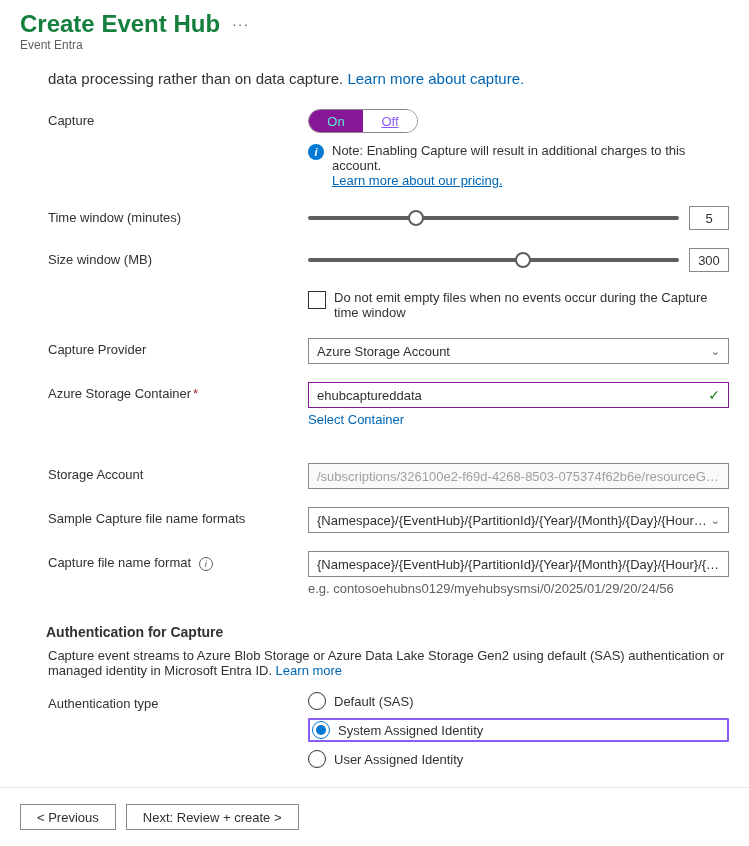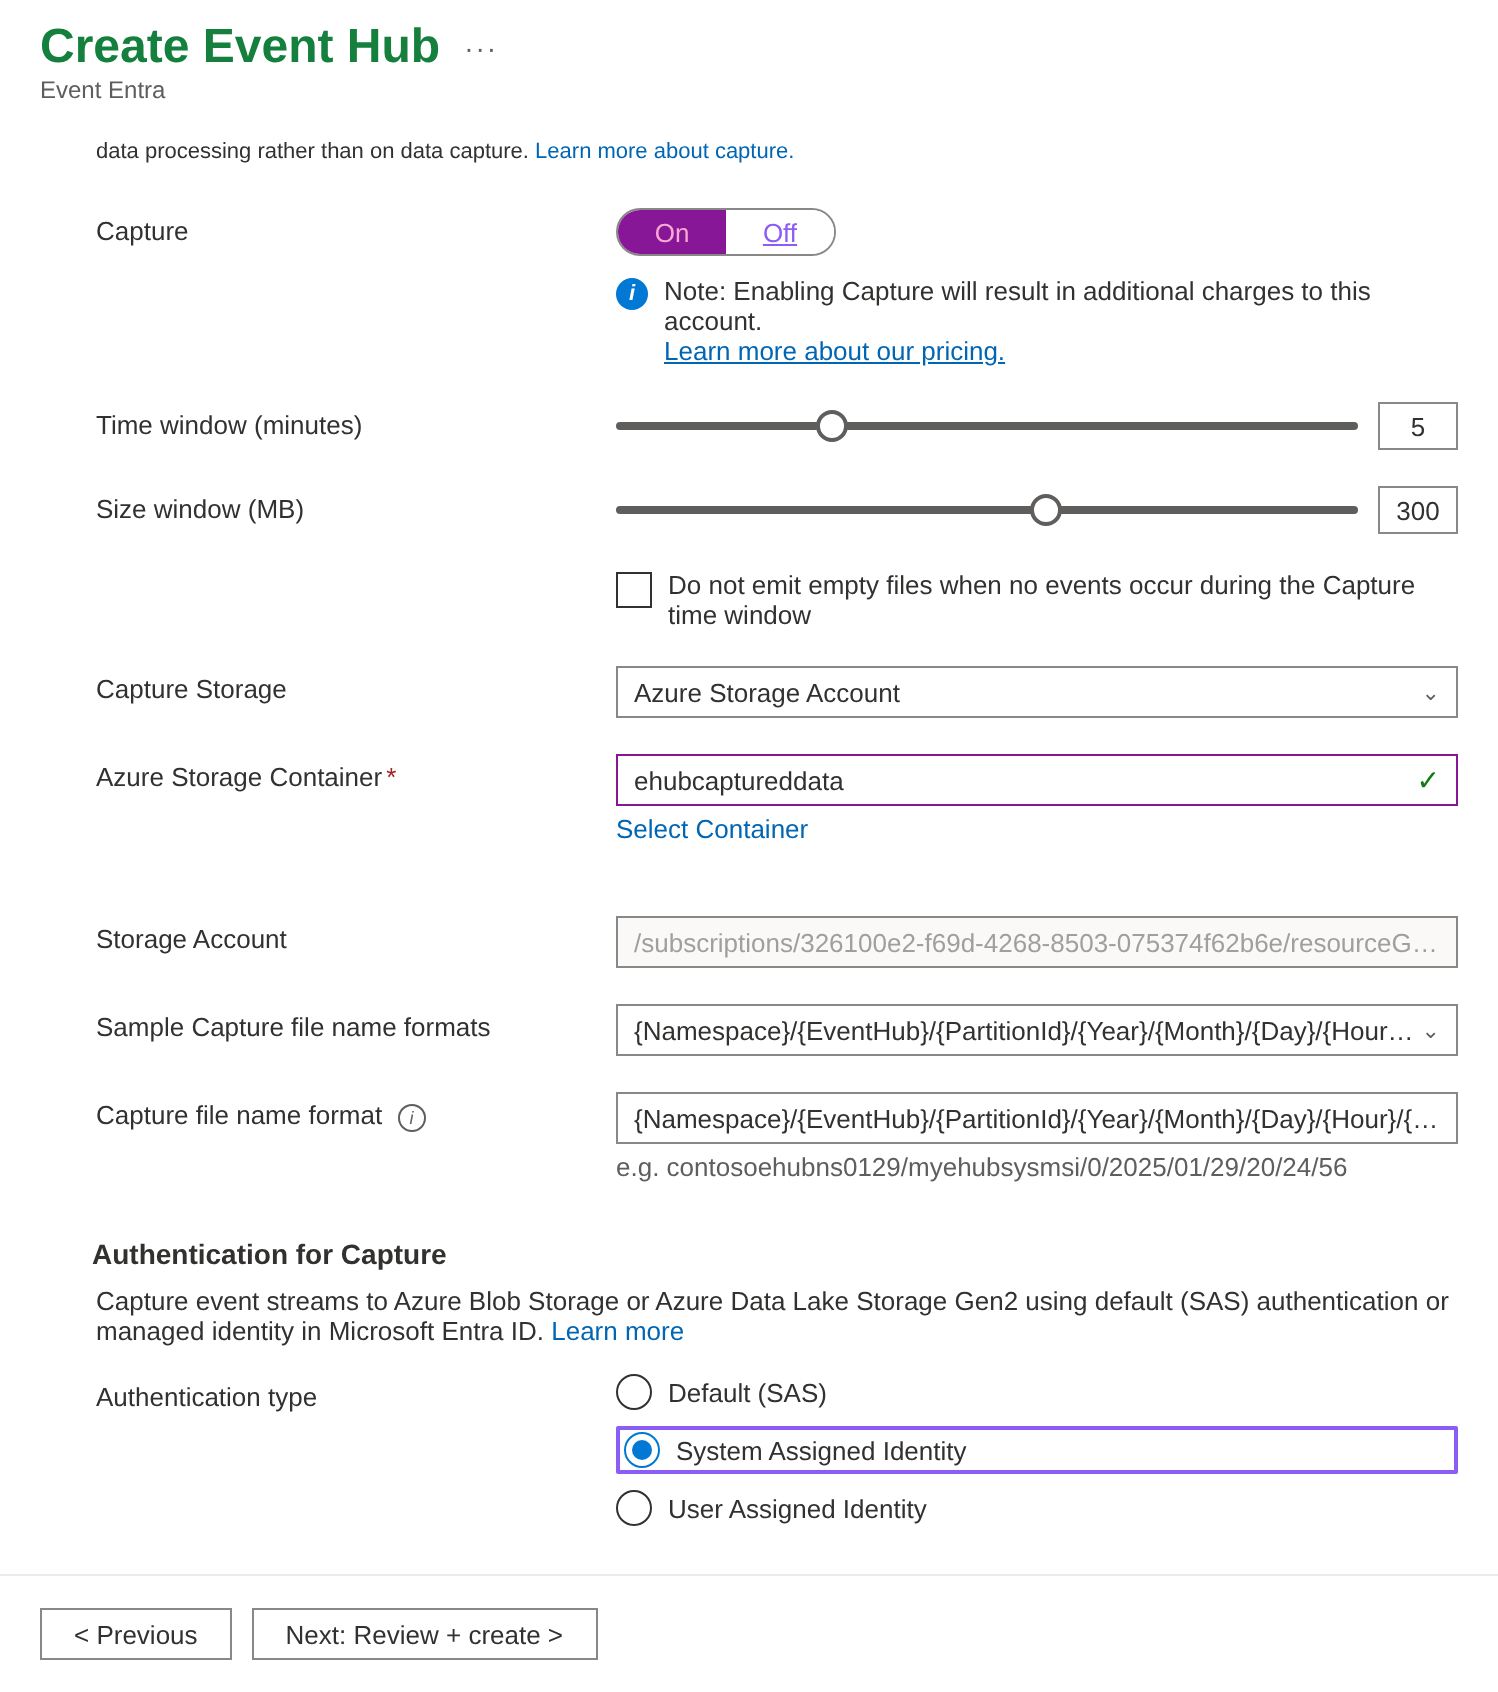--- a/index.html
+++ b/index.html
@@ -33,21 +33,21 @@
     }
     .subtitle {
       font-size: 12px;
       color: #605e5c;
       margin-top: 0px;
     }
     .content {
       padding: 14px 20px 0 48px;
     }
     .intro-text {
-      font-size: 11px;
+      font-size: 15px;
       color: #323130;
       margin-bottom: 22px;
     }
     a, .link {
       color: #0066b4;
       text-decoration: none;
       cursor: pointer;
     }
     .link-underline { text-decoration: underline; }
 
@@ -80,21 +80,21 @@
     .pill-half {
       width: 54px;
       display: flex;
       align-items: center;
       justify-content: center;
       font-size: 13px;
       cursor: pointer;
     }
     .pill-on {
       background: #881798;
-      color: #f9a8d4;
+      color: #5eead4;
     }
     .pill-off {
       background: #fff;
       color: #8b5cf6;
       text-decoration: underline;
     }
 
     .info-note {
       display: flex;
       align-items: flex-start;
@@ -349,21 +349,21 @@
     <div class="form-label"></div>
     <div class="form-control">
       <label class="checkbox-row">
         <span class="checkbox-box"></span>
         <span>Do not emit empty files when no events occur during the Capture time window</span>
       </label>
     </div>
   </div>
 
   <div class="form-row">
-    <div class="form-label">Capture Storage</div>
+    <div class="form-label">Capture Provider</div>
     <div class="form-control">
       <div class="combo">
         <span class="truncate">Azure Storage Account</span>
         <span class="chev">⌄</span>
       </div>
     </div>
   </div>
 
   <div class="form-row">
     <div class="form-label">

